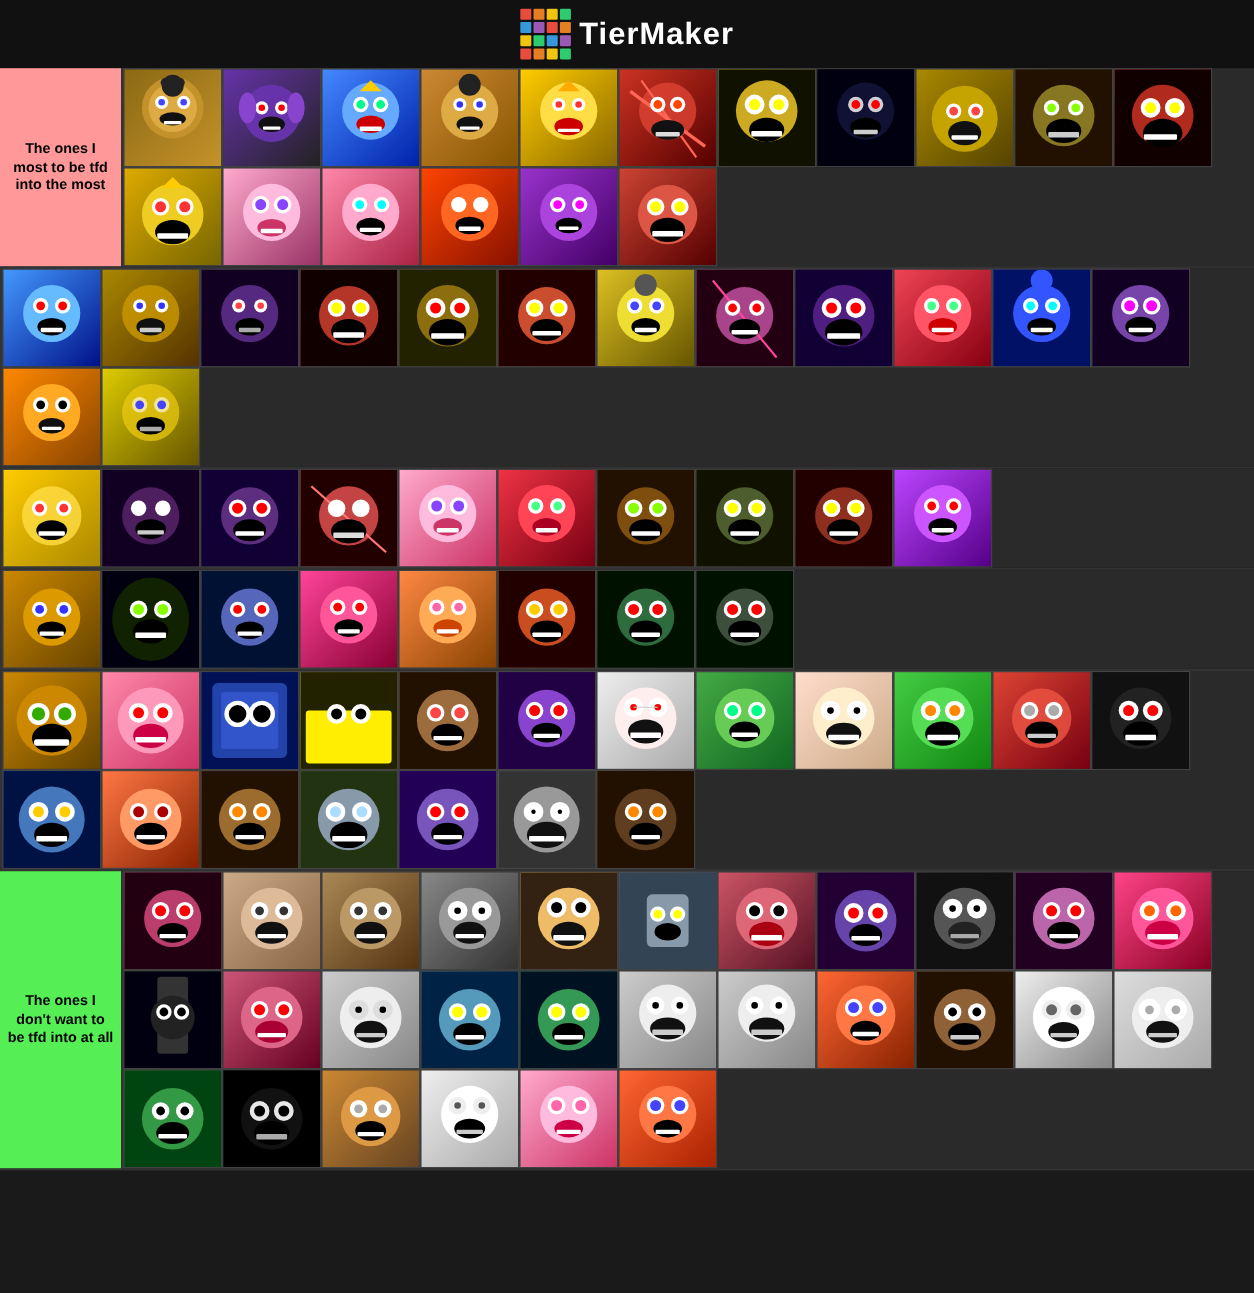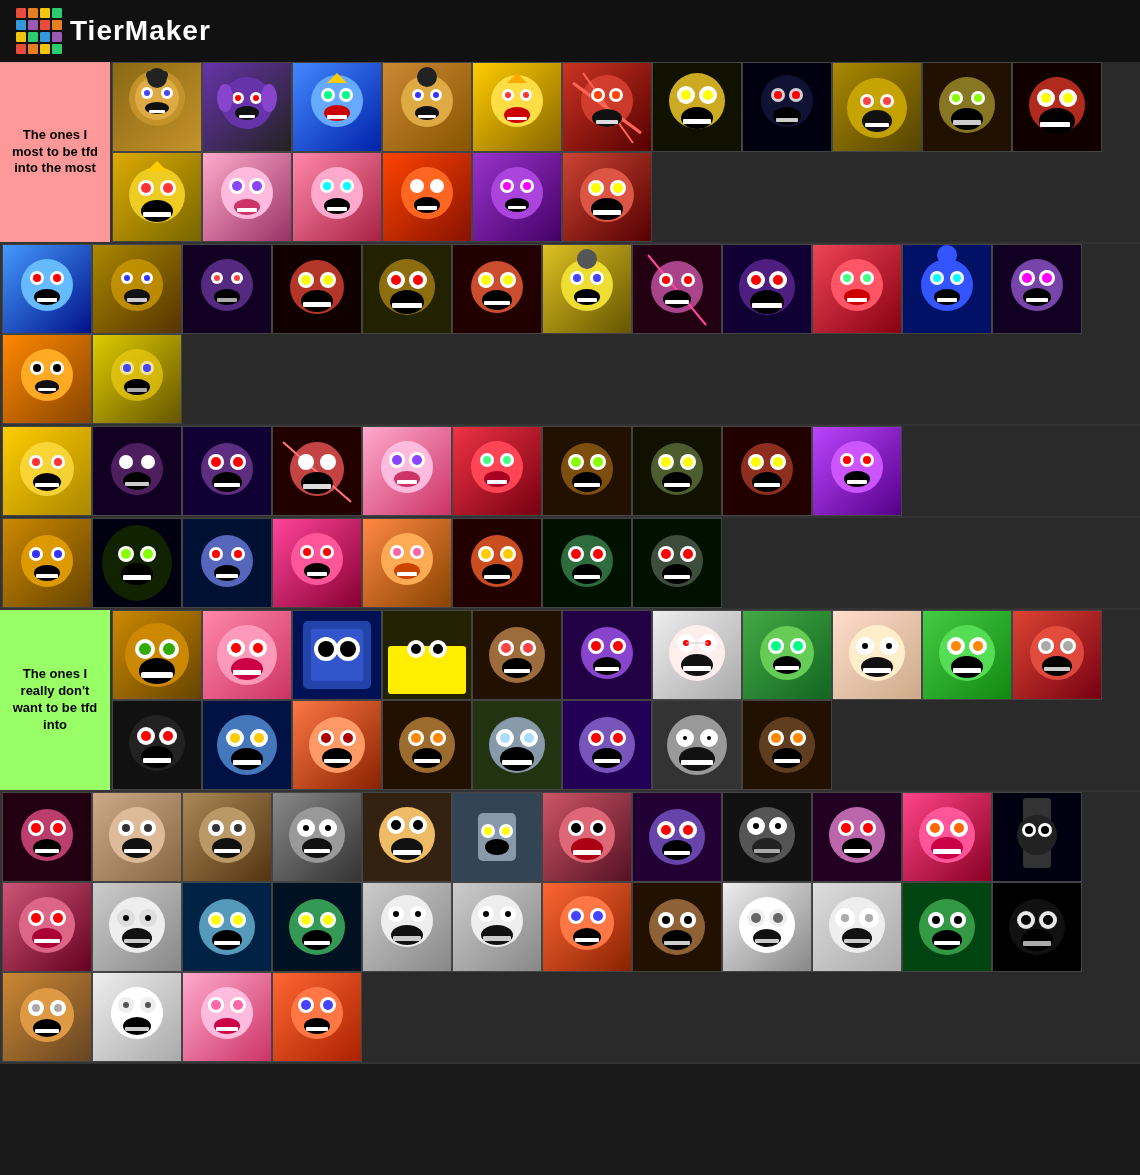--- a/index.html
+++ b/index.html
@@ -7,21 +7,21 @@
       width: 1140px;
       min-height: 1175px;
       background: #1a1a1a;
       font-family: Arial, sans-serif;
       overflow-x: hidden;
     }
 
     .tiermaker-header {
       display: flex;
       align-items: center;
-      justify-content: flex-start;
+      justify-content: center;
       padding: 8px 16px;
       background: #111;
     }
 
     .tiermaker-logo {
       display: flex;
       align-items: center;
       gap: 8px;
     }
 
@@ -727,21 +727,20 @@
             <circle cx="33" cy="35" r="5" fill="#ff0000"></circle>
             <circle cx="55" cy="35" r="5" fill="#ff0000"></circle>
             <ellipse cx="44" cy="55" rx="15" ry="10" fill="#000"></ellipse>
             <rect x="31" y="56" width="26" height="4" fill="white" rx="1"></rect>
           </svg>
         </div>
     </div>
   </div>
 
   <div class="tier-row">
-    <div class="tier-label tier-lime">The ones I really don't want to be tfd into</div>
     <div class="tier-images">
 
       <div class="char-box" style="background:linear-gradient(135deg,#cc8800,#664400)">
           <svg width="88" height="88" viewBox="0 0 88 88">
             <circle cx="44" cy="44" r="32" fill="#cc8800"></circle>
             <circle cx="32" cy="38" r="10" fill="white"></circle>
             <circle cx="56" cy="38" r="10" fill="white"></circle>
             <circle cx="32" cy="38" r="6" fill="#33aa00"></circle>
             <circle cx="56" cy="38" r="6" fill="#33aa00"></circle>
             <ellipse cx="44" cy="60" rx="18" ry="13" fill="#000"></ellipse>
@@ -955,20 +954,21 @@
             <circle cx="33" cy="37" r="5" fill="#ff8800"></circle>
             <circle cx="55" cy="37" r="5" fill="#ff8800"></circle>
             <ellipse cx="44" cy="57" rx="15" ry="10" fill="#000"></ellipse>
             <rect x="31" y="58" width="26" height="4" fill="white" rx="1"></rect>
           </svg>
         </div>
     </div>
   </div>
 
   <div class="tier-row">
+    <div class="tier-label tier-green">The ones I don't want to be tfd into at all</div>
     <div class="tier-images">
 
       <div class="char-box" style="background:linear-gradient(135deg,#aa3366,#440011)">
           <svg width="88" height="88" viewBox="0 0 88 88">
             <rect width="88" height="88" fill="#220011"></rect>
             <circle cx="44" cy="42" r="26" fill="#cc4477" opacity="0.9"></circle>
             <circle cx="33" cy="35" r="8" fill="white"></circle>
             <circle cx="55" cy="35" r="8" fill="white"></circle>
             <circle cx="33" cy="35" r="5" fill="#ff0000"></circle>
             <circle cx="55" cy="35" r="5" fill="#ff0000"></circle>

